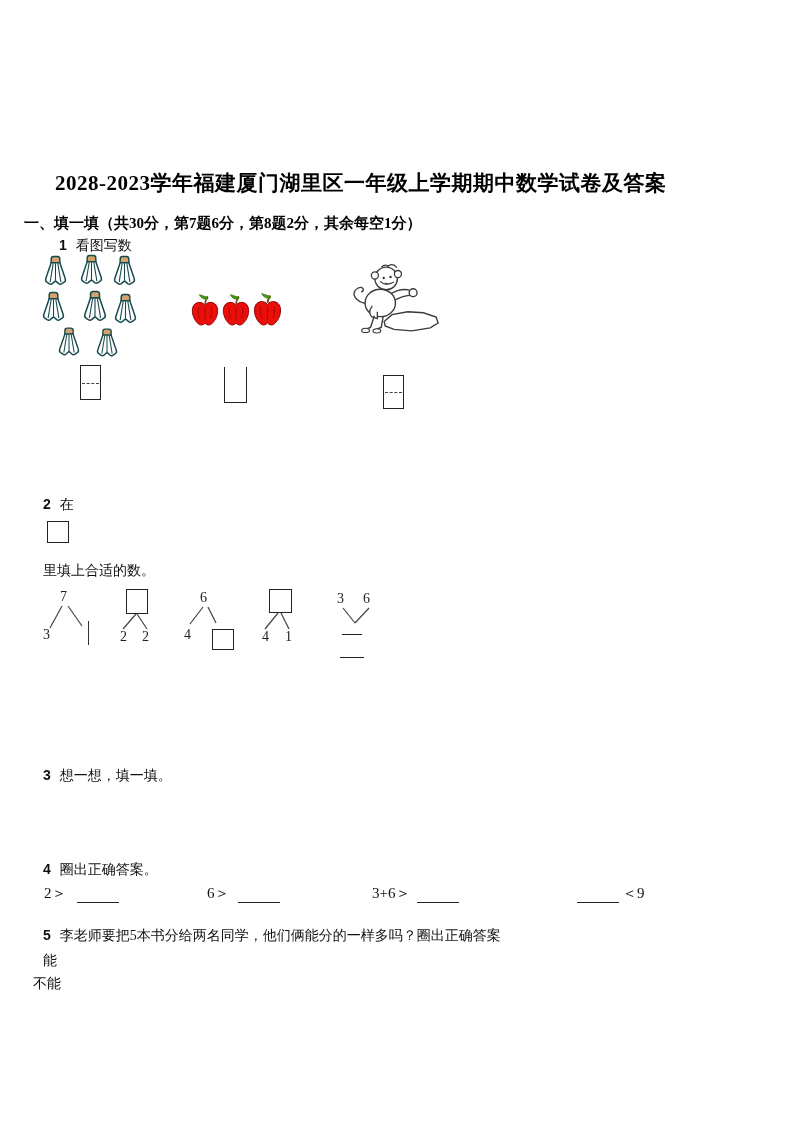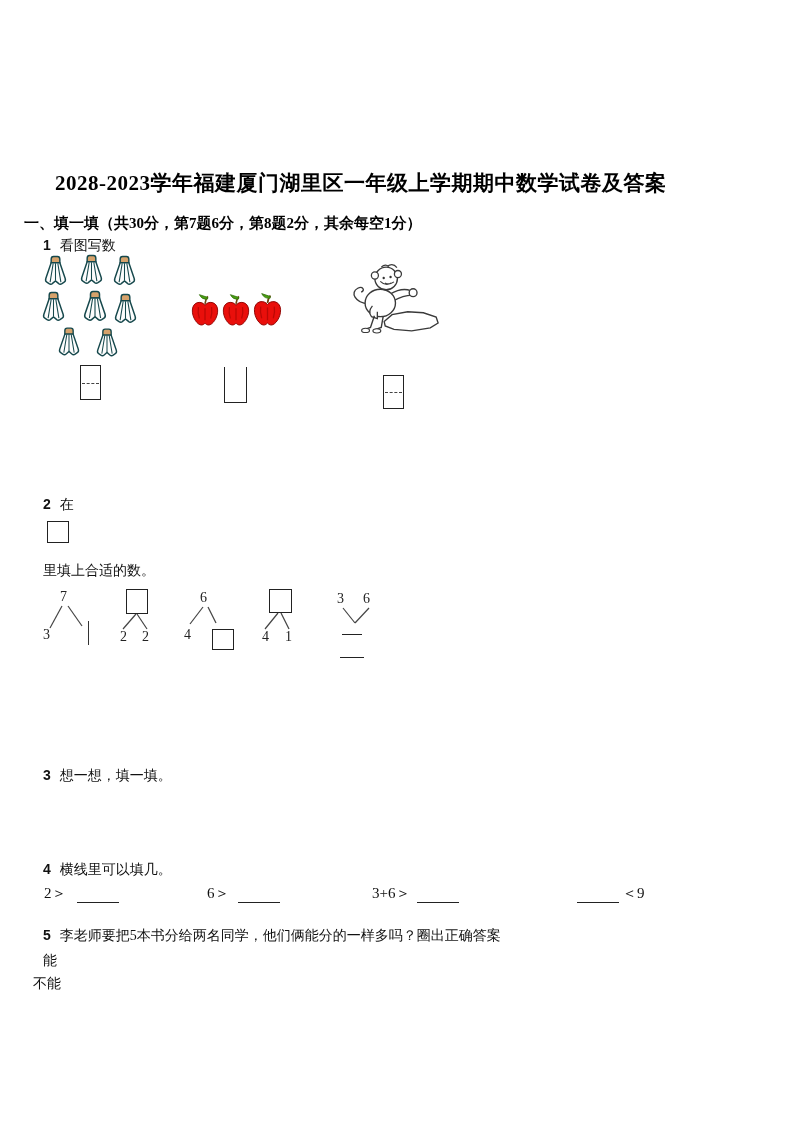--- a/index.html
+++ b/index.html
@@ -61,21 +61,21 @@
     </g>
   </defs>
 </svg>
 
 <div id="page">
 
   <div class="abs title" style="left:55px;top:169px;">2028-2023学年福建厦门湖里区一年级上学期期中数学试卷及答案</div>
 
   <div class="abs section-h" style="left:24px;top:214px;">一、填一填（共30分，第7题6分，第8题2分，其余每空1分）</div>
 
-  <div class="abs qline" style="left:43px;top:237px;">
+  <div class="abs qline" style="left:59px;top:237px;">
     <span class="qnum">1</span><span class="qtext">看图写数</span>
   </div>
 
   <svg class="figure" style="left:43px;top:255px" width="25" height="32" viewBox="0 0 26 32">
       <use href="#shuttle"></use>
     </svg>
   <svg class="figure" style="left:79px;top:254px" width="25" height="32" viewBox="0 0 26 32">
       <use href="#shuttle"></use>
     </svg>
   <svg class="figure" style="left:112px;top:255px" width="25" height="32" viewBox="0 0 26 32">
@@ -174,21 +174,21 @@
     <span class="bondnum" style="left:29px;top:2px;">6</span>
     <div class="hline" style="left:8px;top:44px;width:20px;"></div>
     <div class="hline" style="left:6px;top:67px;width:24px;"></div>
   </div>
 
   <div class="abs qline" style="left:43px;top:767px;">
     <span class="qnum">3</span><span class="qtext">想一想，填一填。</span>
   </div>
 
   <div class="abs qline" style="left:43px;top:861px;">
-    <span class="qnum">4</span><span class="qtext">横线里可以填几。</span>
+    <span class="qnum">4</span><span class="qtext">圈出正确答案。</span>
   </div>
   <div class="ineq" style="left:44px;top:884px;">
     <span>2＞</span><span class="blank" style="margin-left:10px;"></span>
   </div>
   <div class="ineq" style="left:207px;top:884px;">
     <span>6＞</span><span class="blank" style="margin-left:8px;"></span>
   </div>
   <div class="ineq" style="left:372px;top:884px;">
     <span>3+6＞</span><span class="blank" style="margin-left:7px;"></span>
   </div>

